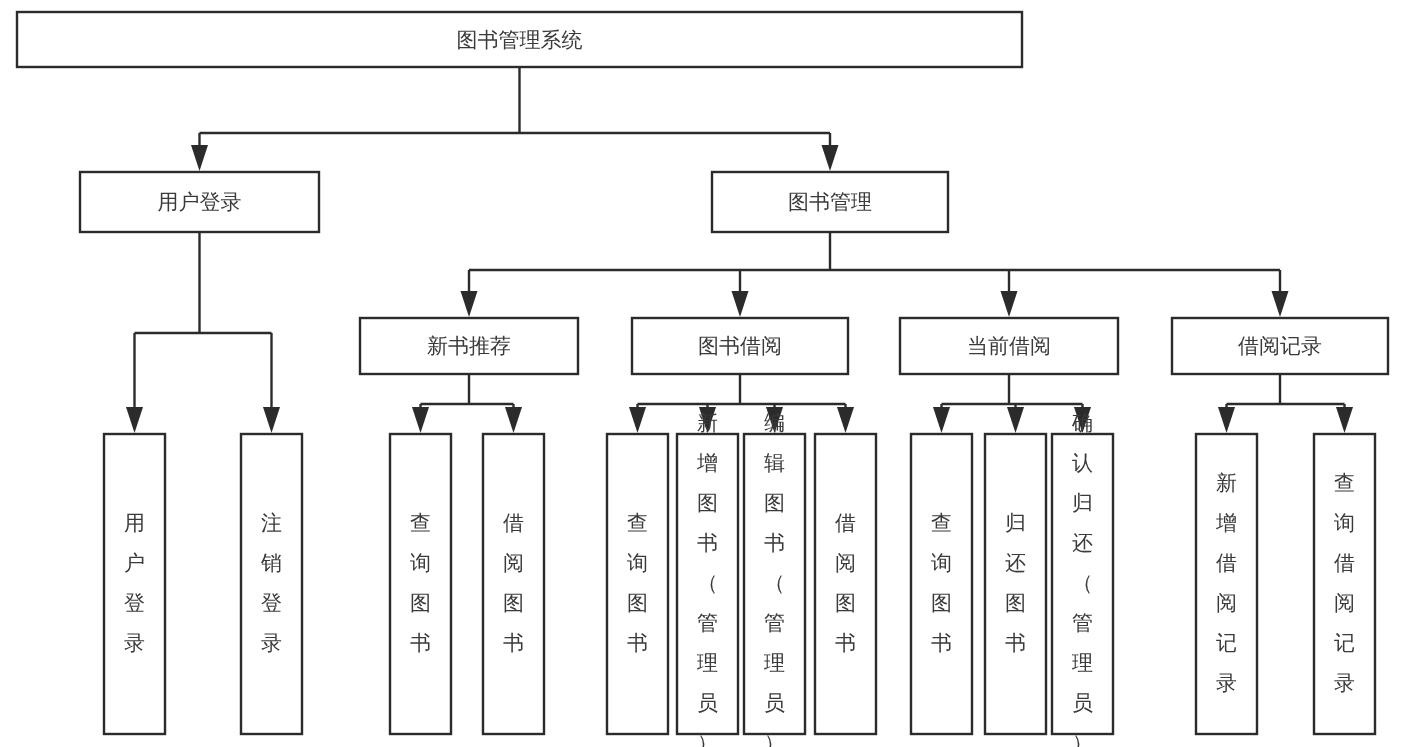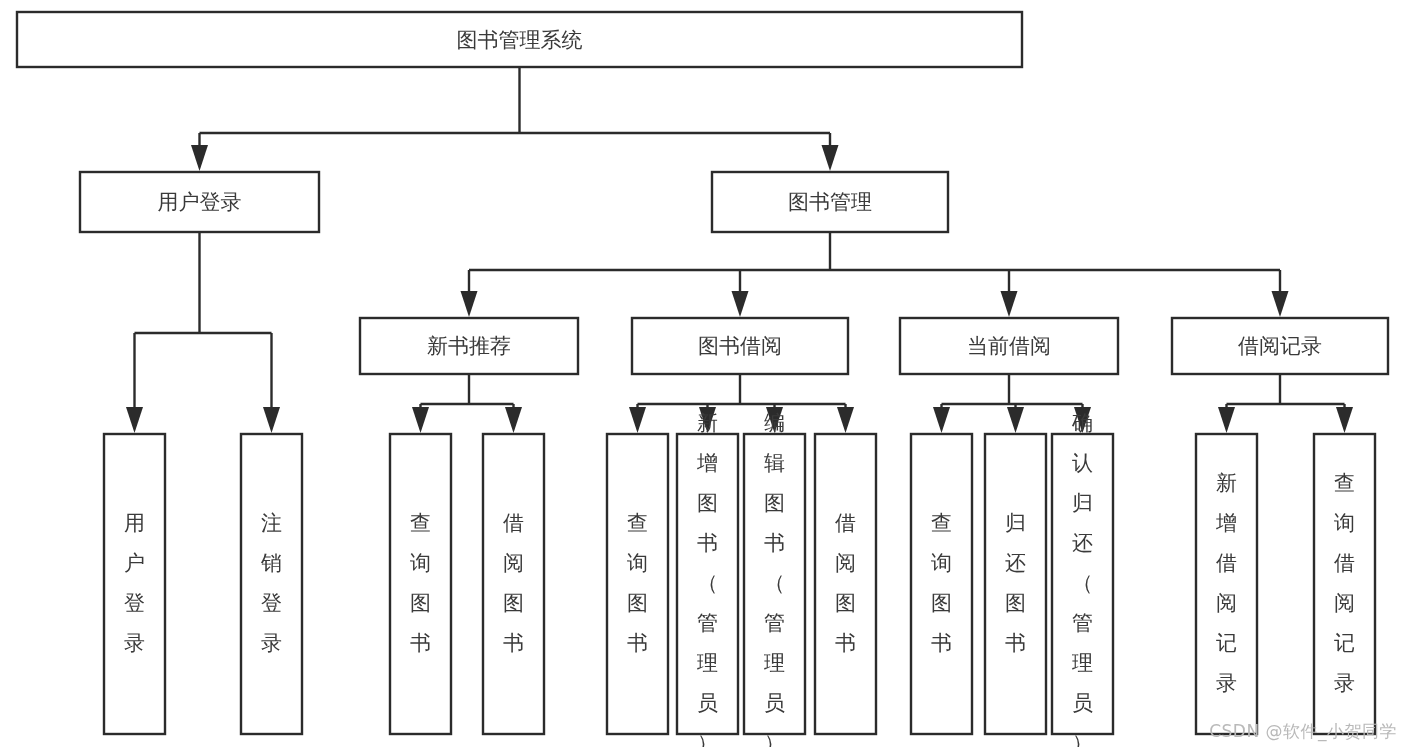--- a/index.html
+++ b/index.html
@@ -214,14 +214,13 @@
         <g>
           <rect class="node-box" x="1196" y="434" width="61" height="300"></rect>
           <text class="node-label vertical" x="1226.5" y="484"><tspan x="1226.5" dy="0">新</tspan><tspan x="1226.5" dy="40">增</tspan><tspan x="1226.5" dy="40">借</tspan><tspan x="1226.5" dy="40">阅</tspan><tspan x="1226.5" dy="40">记</tspan><tspan x="1226.5" dy="40">录</tspan></text>
         </g>
         <g>
           <rect class="node-box" x="1314" y="434" width="61" height="300"></rect>
           <text class="node-label vertical" x="1344.5" y="484"><tspan x="1344.5" dy="0">查</tspan><tspan x="1344.5" dy="40">询</tspan><tspan x="1344.5" dy="40">借</tspan><tspan x="1344.5" dy="40">阅</tspan><tspan x="1344.5" dy="40">记</tspan><tspan x="1344.5" dy="40">录</tspan></text>
         </g>
       </g>
   </svg>
-  <div class="watermark">CSDN @软件_小贺同学</div>
 </div>
 
 </body></html>

